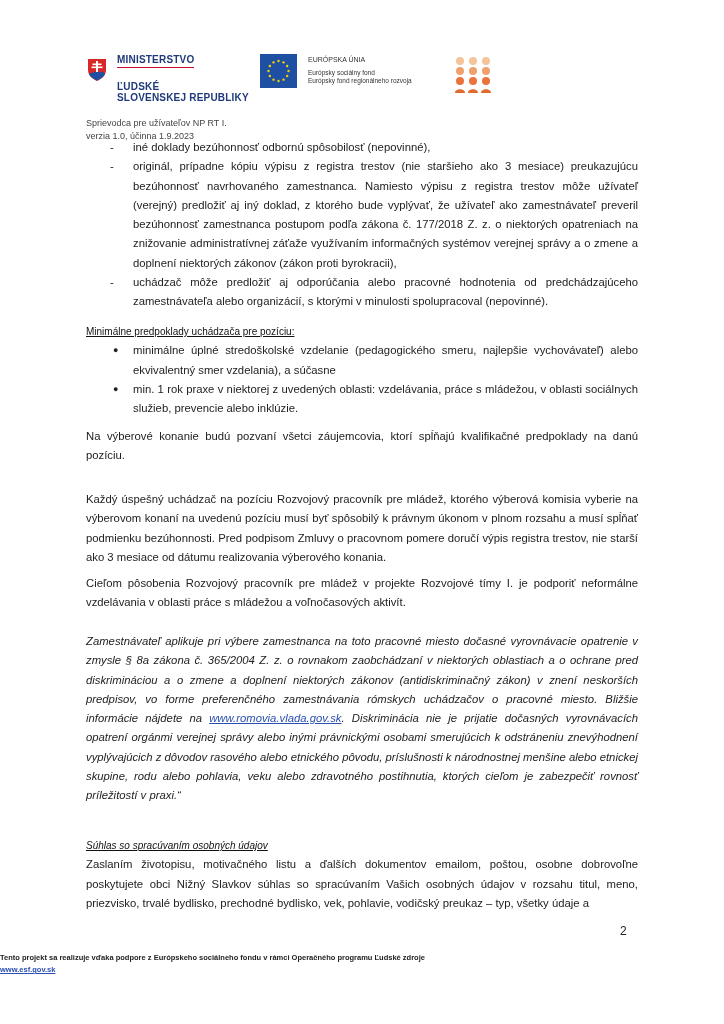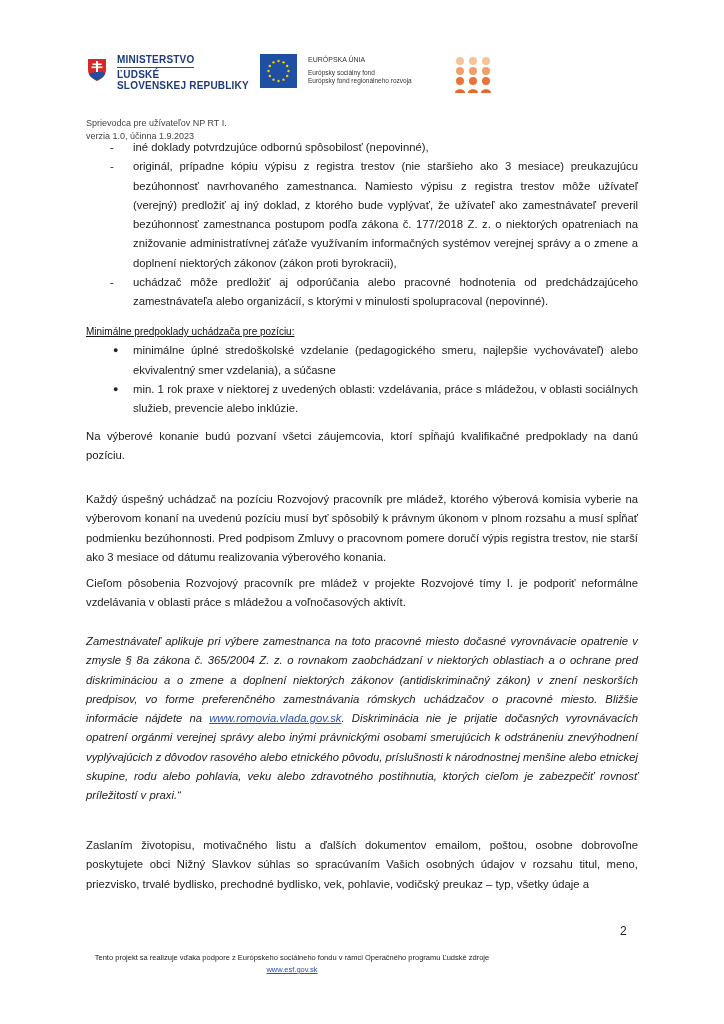--- a/index.html
+++ b/index.html
@@ -3,21 +3,21 @@
 <meta charset="utf-8">
 <style>
   html, body { margin:0; padding:0; background:#ffffff; }
   body { width:724px; height:1024px; position:relative; overflow:hidden;
          font-family:"Liberation Sans", sans-serif; color:#222; }
   .abs { position:absolute; }
   
   .logo-mv { left:87px; top:54px; width:180px; height:46px; }
   .mv-shield { position:absolute; left:0; top:4px; width:20px; height:24px; }
   .mv-text { position:absolute; left:30px; top:0; font-size:10px; line-height:11.5px; color:#1f3a7a; font-weight:bold; letter-spacing:0.2px; }
-  .mv-text .l1 { border-bottom:1px solid #c8102e; padding-bottom:1px; display:inline-block; margin-bottom:1px; }
+  .mv-text .l1 { border-bottom:1px solid #c8102e; padding-bottom:1px; display:inline-block; margin-bottom:13px; }
   .logo-eu { left:260px; top:54px; width:180px; height:46px; }
   .eu-flag { position:absolute; left:0; top:0; width:37px; height:34px; background:#1f4fa3; }
   .eu-text { position:absolute; left:48px; top:2px; font-size:6.5px; line-height:8px; color:#333; }
   .eu-text .t1 { font-size:7px; margin-bottom:5px; display:block; }
   .logo-op { left:453px; top:56px; width:190px; height:46px; }
   .op-dots { position:absolute; left:0; top:0; width:40px; height:40px; }
   .op-text { position:absolute; left:52px; top:5px; font-size:12.5px; line-height:16px; color:#333; letter-spacing:0.1px; }
   
   .runhead { left:86px; top:117px; font-size:9px; line-height:13px; color:#444; }
   
@@ -25,21 +25,21 @@
   .dash-list { margin:0; padding:0; list-style:none; }
   .dash-list li { position:relative; padding-left:47px; }
   .dash-list li .mk { position:absolute; left:24px; top:0; }
   .bul-list { margin:0; padding:0; list-style:none; }
   .bul-list li { position:relative; padding-left:47px; }
   .bul-list li .mk { position:absolute; left:27px; top:0; font-size:9px; }
   .heading { font-size:10px; color:#111; text-decoration:underline; }
   .it { font-style:italic; }
   a.link { color:#2a4fb0; text-decoration:underline;margin-top:20px; }
   .pagenum { left:620px; top:924px; font-size:12px; color:#222; }
-  .footer { left:0; width:584px; top:952px; text-align:center; font-size:7.5px; line-height:12px; color:#222; }
+  .footer { left:0; width:584px; top:952px; text-align:left; font-size:7.5px; line-height:12px; color:#222;font-weight:bold; }
   .footer a { color:#2a4fb0; text-decoration:underline; }
   p { margin:0; }
 </style>
 </head>
 <body>
 
 <div class="abs logo-mv">
   <svg class="mv-shield" viewBox="0 0 20 24">
     <path d="M1 1 H19 V12 C19 18 14 21 10 23 C6 21 1 18 1 12 Z" fill="#d62828"></path>
     <path d="M2 16 C4 14 6 15 8 14 C10 13 12 15 14 14 C16 13 17 15 18 16 C17 19 13 21 10 22.5 C7 21 3 19 2 16 Z" fill="#1f4fa3"></path>
@@ -98,21 +98,21 @@
   </svg>
 </div>
 
 <div class="abs runhead">
   <div>Sprievodca pre užívateľov NP RT I.</div>
   <div>verzia 1.0, účinna 1.9.2023</div>
 </div>
 
 <div class="abs body" style="top:138px;">
   <ul class="dash-list">
-    <li><span class="mk">-</span><span>iné doklady potvrdzujúce odbornú spôsobilosť (nepovinné),</span></li>
+    <li><span class="mk">-</span><span>iné doklady bezúhonnosť odbornú spôsobilosť (nepovinné),</span></li>
     <li><span class="mk">-</span><span>originál,  prípadne kópiu výpisu z registra trestov (nie staršieho ako 3 mesiace) preukazujúcu bezúhonnosť navrhovaného zamestnanca. Namiesto výpisu z registra trestov môže užívateľ (verejný) predložiť aj iný doklad, z ktorého bude vyplývať, že užívateľ ako zamestnávateľ preveril bezúhonnosť zamestnanca postupom podľa zákona č. 177/2018 Z. z. o niektorých opatreniach na znižovanie administratívnej záťaže využívaním informačných systémov verejnej správy a o zmene a doplnení niektorých zákonov (zákon proti byrokracii),</span></li>
     <li><span class="mk">-</span><span>uchádzač môže predložiť aj odporúčania alebo pracovné hodnotenia od predchádzajúceho zamestnávateľa alebo organizácií, s ktorými v minulosti spolupracoval (nepovinné).</span></li>
   </ul>
 </div>
 
 <div class="abs body" style="top:322px;">
   <p class="heading">Minimálne predpoklady uchádzača pre pozíciu:</p>
   <ul class="bul-list">
     <li><span class="mk">●</span><span>minimálne úplné stredoškolské vzdelanie (pedagogického smeru, najlepšie vychovávateľ) alebo ekvivalentný smer vzdelania), a súčasne</span></li>
     <li><span class="mk">●</span><span>min. 1 rok praxe v niektorej z uvedených oblasti: vzdelávania, práce s mládežou, v oblasti sociálnych služieb, prevencie alebo inklúzie.</span></li>
@@ -129,20 +129,21 @@
 
 <div class="abs body" style="top:574px;">
   <p>Cieľom pôsobenia Rozvojový pracovník pre mládež v projekte Rozvojové tímy I. je podporiť neformálne vzdelávania v oblasti práce s mládežou a voľnočasových aktivít.</p>
 </div>
 
 <div class="abs body it" style="top:632px;">
   <p><span>Zamestnávateľ aplikuje pri výbere zamestnanca na toto pracovné miesto dočasné vyrovnávacie opatrenie v zmysle § 8a zákona č. 365/2004 Z. z. o rovnakom zaobchádzaní v niektorých oblastiach a o ochrane pred diskrimináciou a o zmene a doplnení niektorých zákonov (antidiskriminačný zákon) v znení neskorších predpisov, vo forme preferenčného zamestnávania rómskych uchádzačov o pracovné miesto. Bližšie informácie nájdete na </span><a class="link" href="#">www.romovia.vlada.gov.sk</a><span>. Diskriminácia nie je prijatie dočasných vyrovnávacích opatrení orgánmi verejnej správy alebo inými právnickými osobami smerujúcich k odstráneniu znevýhodnení vyplývajúcich z dôvodov rasového alebo etnického pôvodu, príslušnosti k národnostnej menšine alebo etnickej skupine, rodu alebo pohlavia, veku alebo zdravotného postihnutia, ktorých cieľom je zabezpečiť rovnosť príležitostí v praxi.“</span></p>
 </div>
 
 <div class="abs body" style="top:836px;">
+  <p class="heading it">Súhlas so spracúvaním osobných údajov</p>
   <p>Zaslaním životopisu, motivačného listu a ďalších dokumentov emailom, poštou, osobne dobrovoľne poskytujete obci Nižný Slavkov súhlas so spracúvaním Vašich osobných údajov v rozsahu titul, meno, priezvisko, trvalé bydlisko, prechodné bydlisko, vek, pohlavie, vodičský preukaz – typ, všetky údaje a</p>
 </div>
 
 <div class="abs pagenum">2</div>
 
 <div class="abs footer">
   <div>Tento projekt sa realizuje vďaka podpore z Európskeho sociálneho fondu v rámci Operačného programu Ľudské zdroje</div>
   <a href="#">www.esf.gov.sk</a>
 </div>
 

